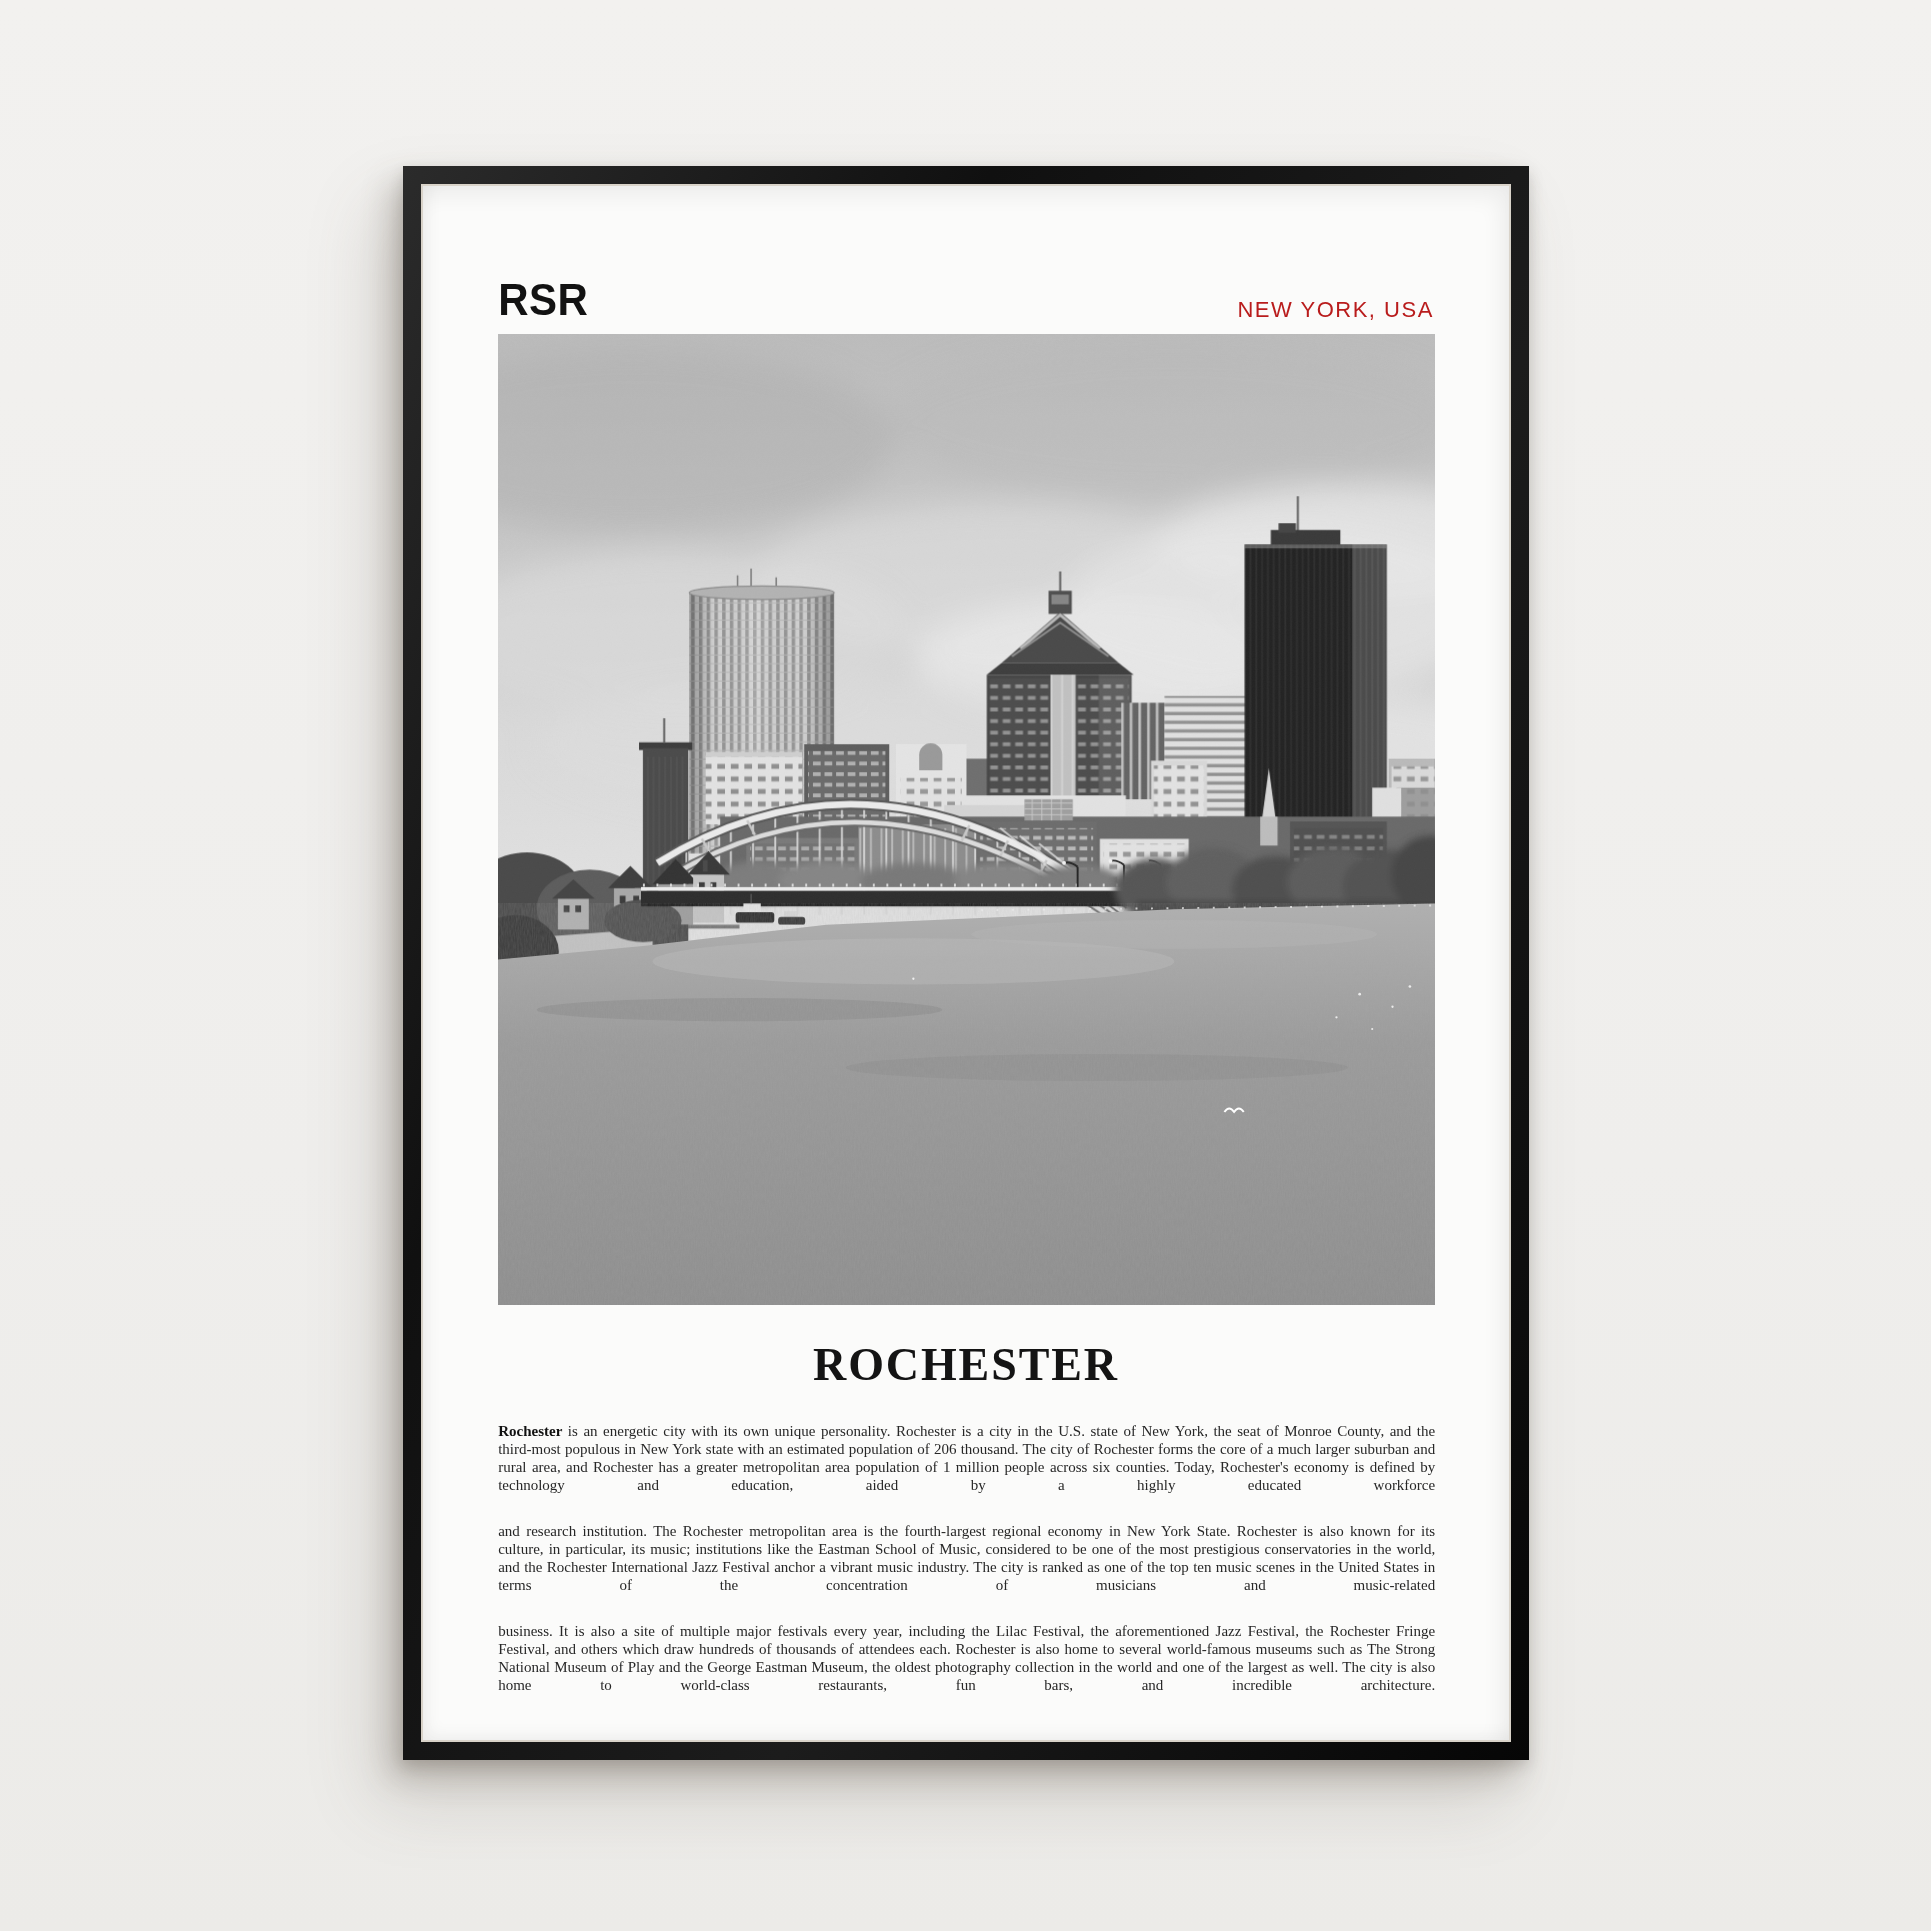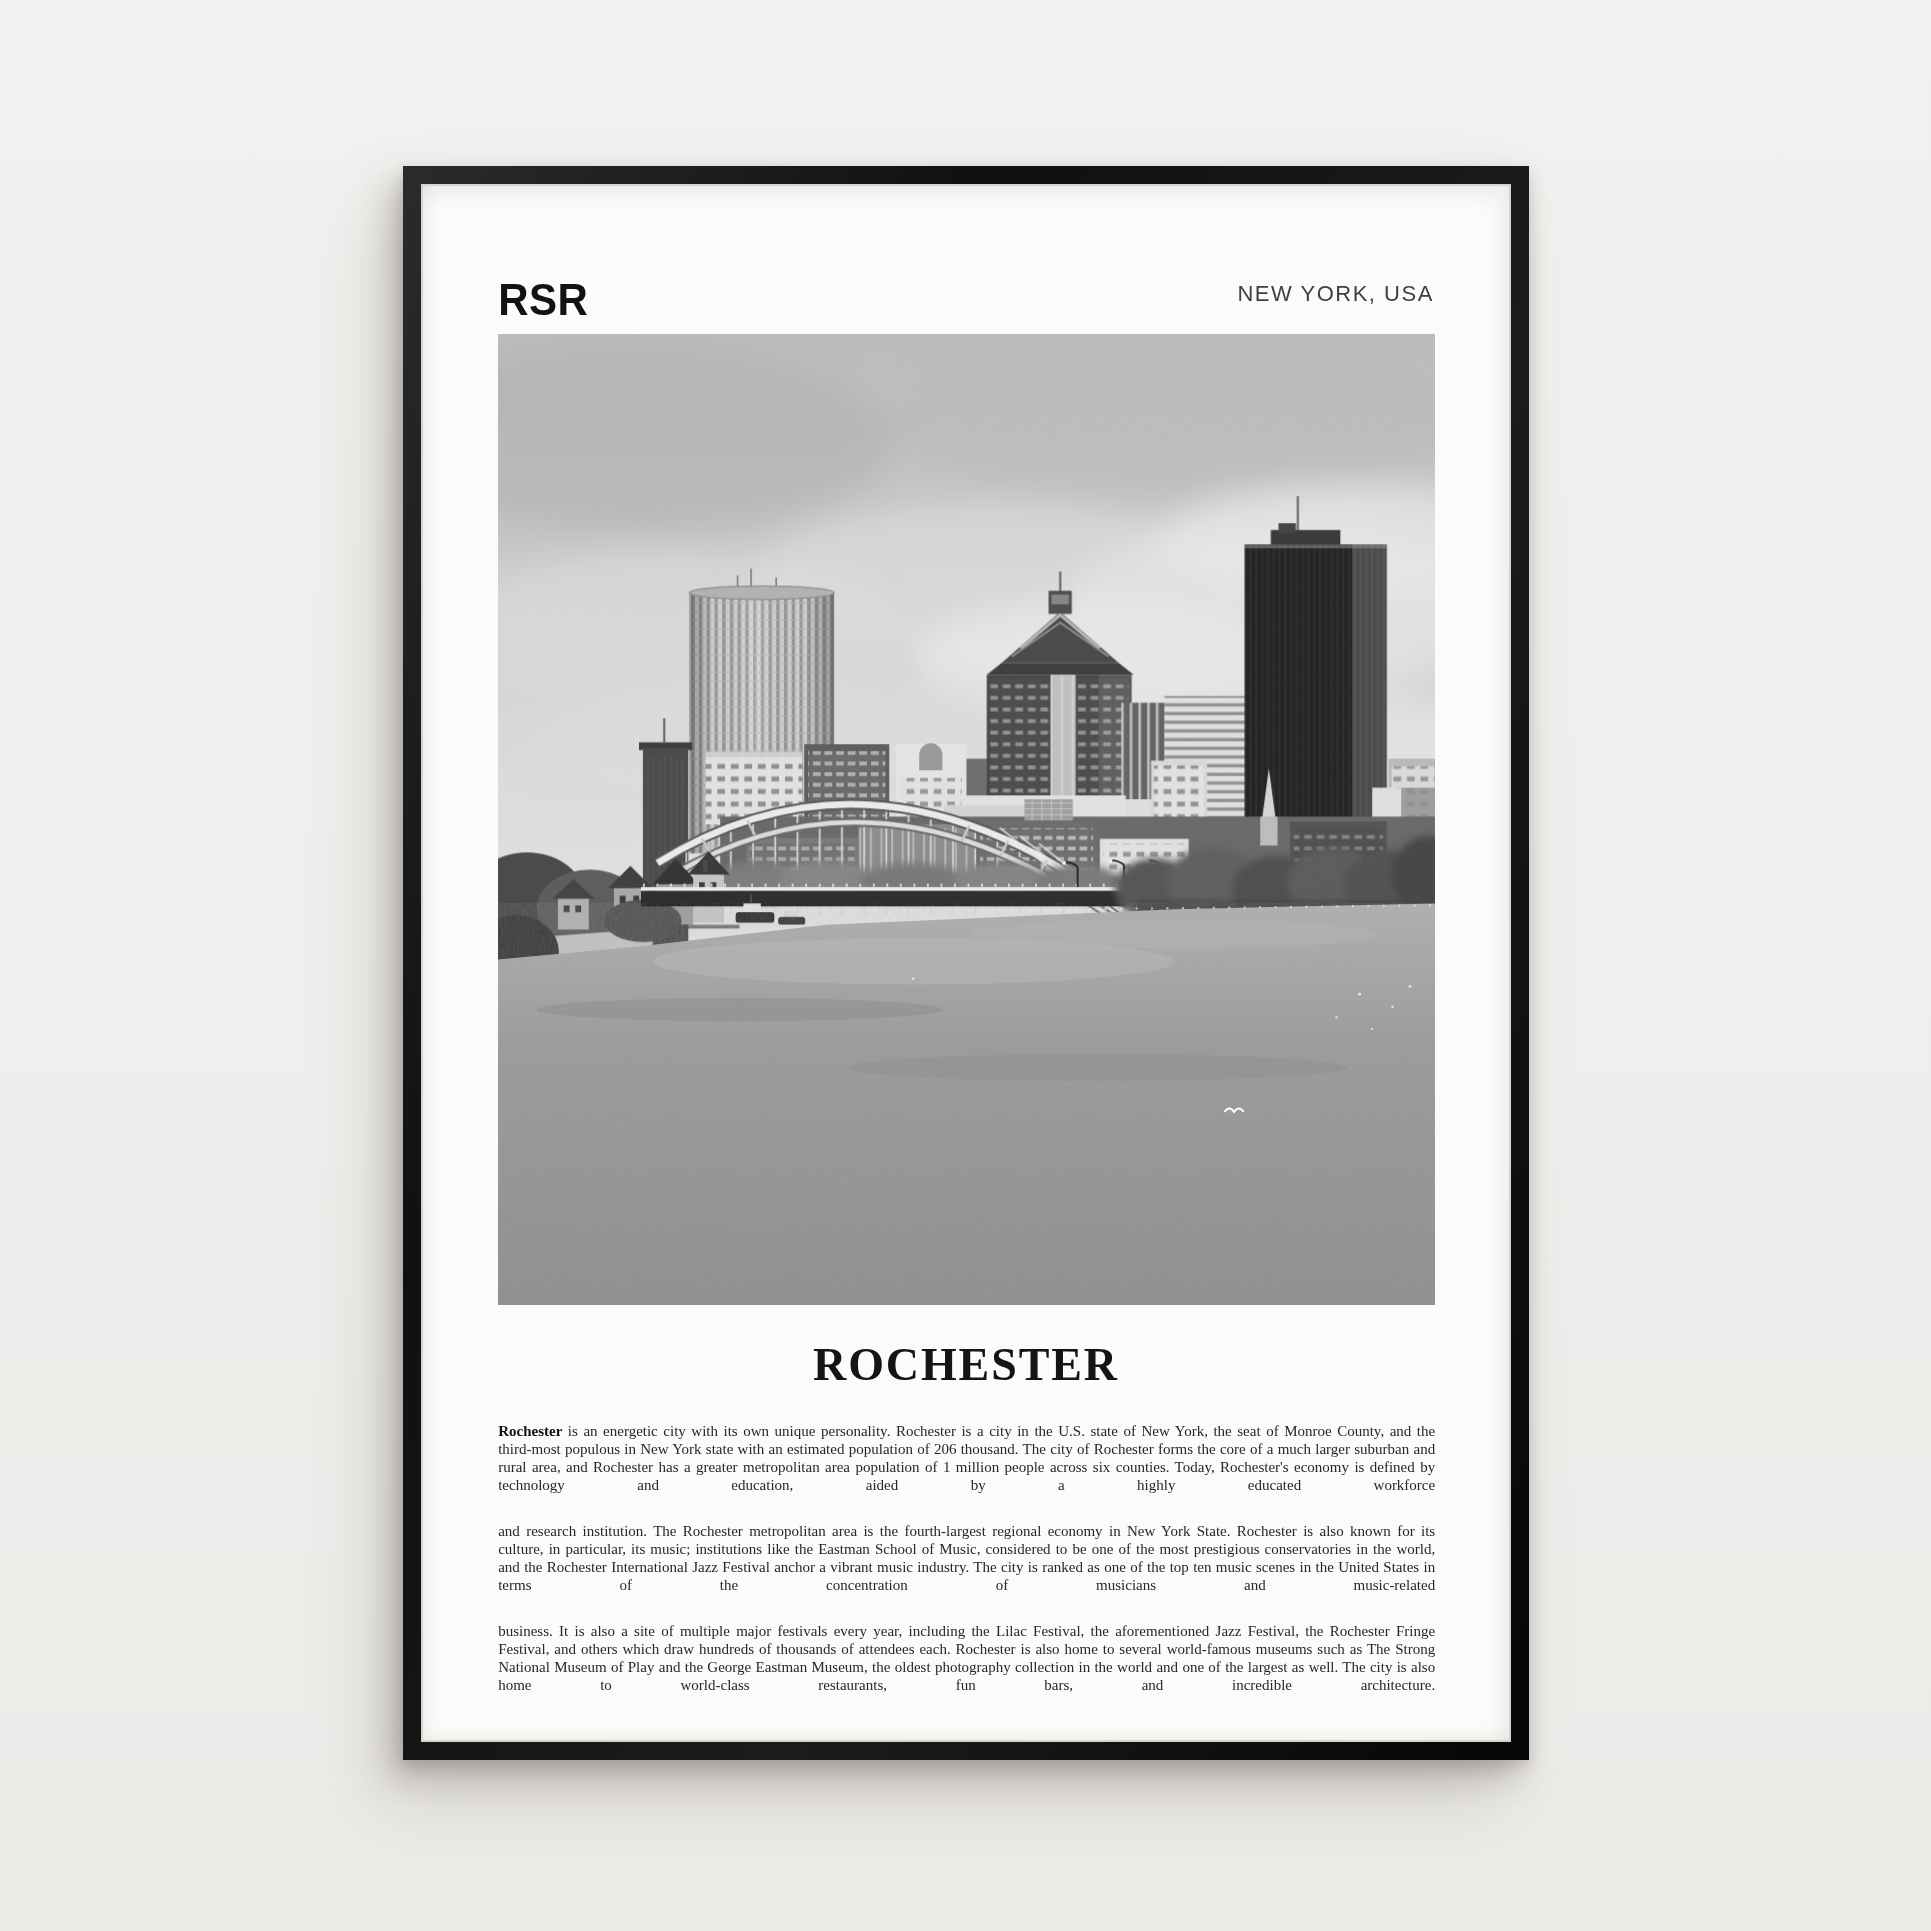--- a/index.html
+++ b/index.html
@@ -5,21 +5,21 @@
   html,body{margin:0;padding:0;}
   body{background:#f1f0ee;font-family:"Liberation Sans",sans-serif;}
   .stage{position:relative;width:1931px;height:1931px;background:linear-gradient(180deg,#f2f1ef 0%,#efeeec 60%,#ecebe8 100%);overflow:hidden;}
   .frame{position:absolute;left:403px;top:166px;width:1126px;height:1594px;box-sizing:border-box;
     background:linear-gradient(118deg,#2b2b2b 0%,#101010 30%,#1c1c1c 62%,#060606 100%);
     box-shadow:-11.6px 17.4px 29px rgba(95,85,74,.30),-25px 39px 68px rgba(95,85,74,.18),0 5.8px 13.5px rgba(60,55,50,.18);}
   .mat{position:absolute;inset:18.3px;background:#d9d3c9;}
   .poster{position:absolute;inset:1.9px;background:#fbfbfa;box-shadow:inset -7.7px 9.7px 21px rgba(0,0,0,.06),inset 5.8px -5.8px 15.4px rgba(0,0,0,.045);}
   .poster-header{position:absolute;left:75px;right:75px;top:85px;height:50px;display:flex;justify-content:space-between;align-items:flex-end;}
   .brand{font-family:"Liberation Sans",sans-serif;font-weight:700;font-size:42px;letter-spacing:0.5px;color:#121212;line-height:1;transform:scaleY(1.04);}
-  .location{font-family:"Liberation Sans",sans-serif;font-size:22px;color:#404040;letter-spacing:1.5px;line-height:1;margin-bottom:16px;}
+  .location{font-family:"Liberation Sans",sans-serif;font-size:22px;color:#b91c1c;letter-spacing:1.5px;line-height:1;margin-bottom:0;}
   .photo{position:absolute;left:75px;top:148px;width:937px;height:971px;overflow:hidden;background:#c9c9c9;}
   .photo svg{display:block;width:100%;height:100%;}
   .title{position:absolute;left:0;right:0;top:1155px;margin:0;text-align:center;
     font-family:"Liberation Serif","DejaVu Serif",serif;font-weight:700;font-size:46px;line-height:48px;
     letter-spacing:1.9px;color:#141414;}
   .columns{position:absolute;left:75px;top:1236px;width:937px;display:flex;gap:28px;flex-direction:column;}
   .col{flex:1 1 0;margin:0;font-family:"Liberation Serif","DejaVu Serif",serif;font-size:15px;line-height:18px;
     color:#272727;text-align:justify;text-align-last:justify;hyphens:auto;-webkit-hyphens:auto;word-spacing:0.4px;}
   .col strong{font-weight:700;color:#111;}
 </style>

